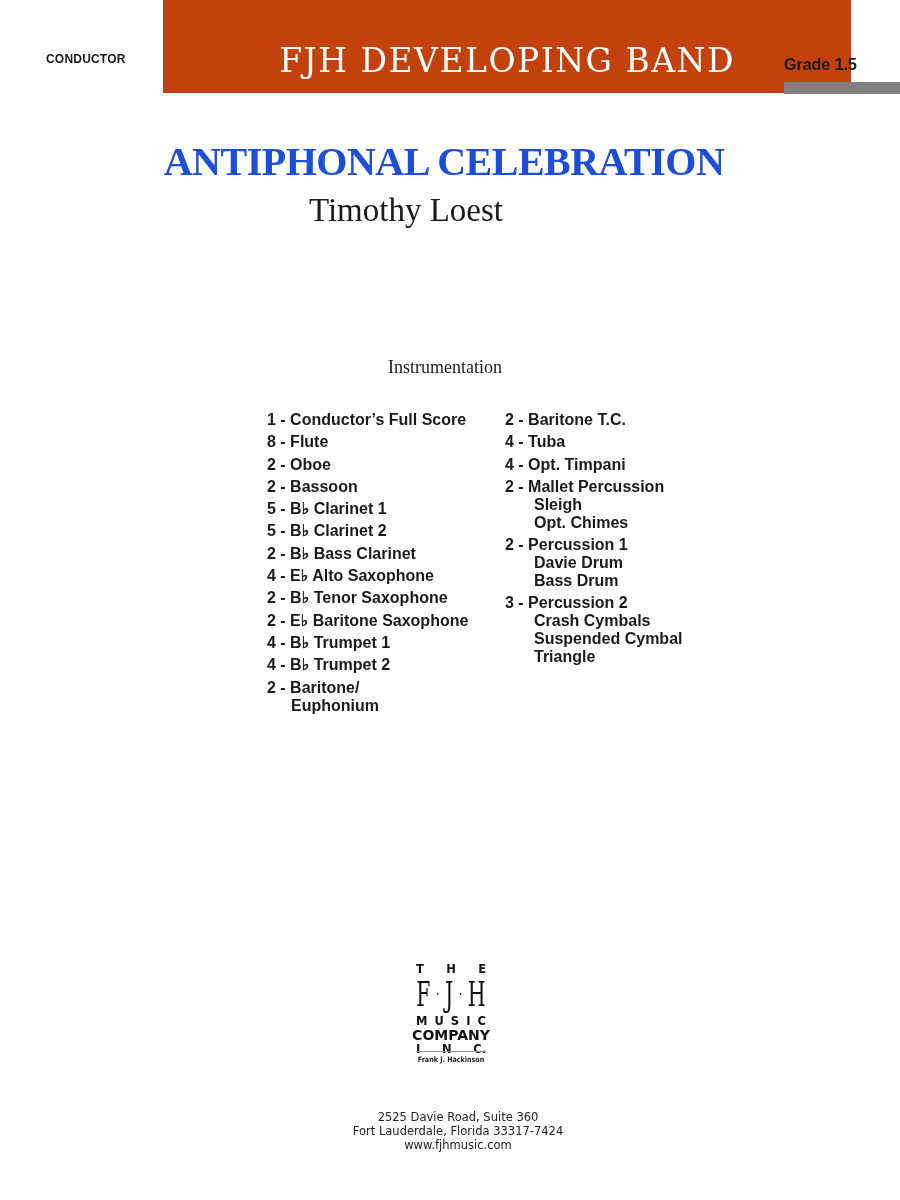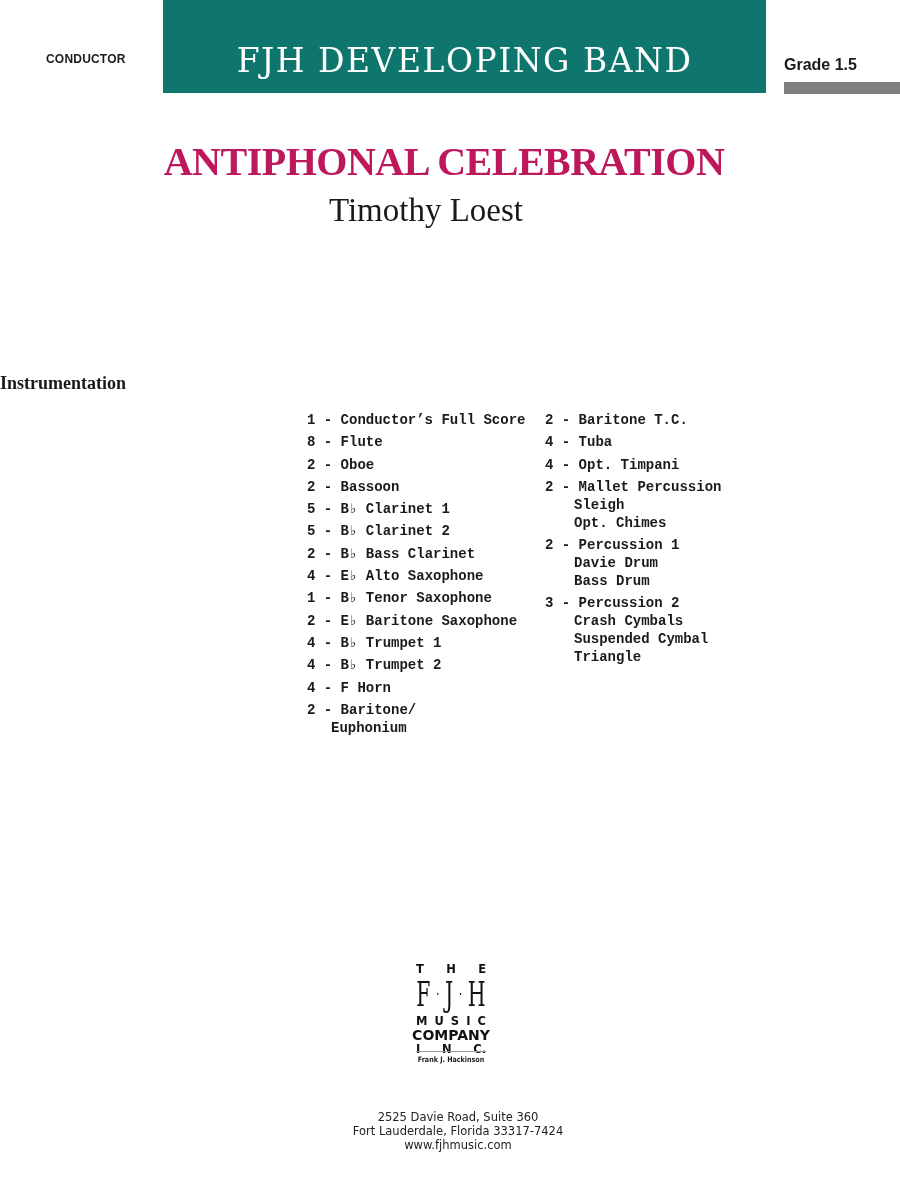--- a/index.html
+++ b/index.html
@@ -9,50 +9,50 @@
       font-family: "Liberation Serif", serif;
     }
     .abs { position: absolute; }
 
     
     .part-label {
       left: 46px; top: 52px; font-family: "Liberation Sans", sans-serif;
       font-weight: bold; font-size: 12px; letter-spacing: 0.2px; color: #1a1a1a;
     }
     .series-bar {
-      left: 163px; top: 0; width: 603px; height: 93px; background: #0f766e;
+      left: 163px; top: 0; width: 688px; height: 93px; background: #c2410c;
       display: flex; align-items: center; justify-content: center;
     }
     .series-title {
       color: #ffffff; font-family: "DejaVu Serif", serif; font-size: 33px;
       letter-spacing: 1.5px; margin-top: 28px; font-weight: normal;
     }
     .grade-label {
       left: 784px; top: 56px; font-family: "Liberation Sans", sans-serif;
       font-weight: bold; font-size: 16px; color: #1a1a1a;
     }
     .grade-bar { left: 784px; top: 82px; width: 116px; height: 12px; background: #808080; }
 
     
     .piece-title {
       left: 0; width: 888px; top: 138px; text-align: center;
       font-family: "Liberation Serif", serif; font-weight: bold;
-      font-size: 40px; letter-spacing: -0.5px; color: #be185d;
+      font-size: 40px; letter-spacing: -0.5px; color: #1d4ed8;
     }
     .composer {
       left: 0; width: 812px; top: 192px; text-align: center;
-      font-family: "Liberation Serif", serif; font-size: 33px; color: #1a1a1a; padding-left: 20px;
+      font-family: "Liberation Serif", serif; font-size: 33px; color: #1a1a1a;
     }
 
     
     .instr-heading {
-      left: 0; width: 890px; top: 373px; text-align: left;
-      font-family: "Liberation Serif", serif; font-weight: bold; font-size: 18px;
-    }
-    .col { top: 411px; font-family: Liberation Mono, monospace; font-weight: bold; font-size: 14px; margin-left: 40px; }
+      left: 0; width: 890px; top: 357px; text-align: center;
+      font-family: "Liberation Serif", serif; font-weight: normal; font-size: 18px;
+    }
+    .col { top: 411px; font-family: Liberation Sans, sans-serif; font-weight: bold; font-size: 16px; }
     .col-left { left: 267px; }
     .col-right { left: 505px; }
     .entry { margin: 0; }
     .line { height: 18px; line-height: 18px; white-space: nowrap; }
     .col-left .entry { height: 22.3px; }
     .col-left .entry.multi { height: auto; }
     .col-right .entry { margin-bottom: 4.3px; }
     .sub { padding-left: 29px; }
     .cont { padding-left: 24px; }
 
@@ -119,33 +119,30 @@
   <div class="entry">
       <div class="line">5 - B♭ Clarinet 2</div>
     </div>
   <div class="entry">
       <div class="line">2 - B♭ Bass Clarinet</div>
     </div>
   <div class="entry">
       <div class="line">4 - E♭ Alto Saxophone</div>
     </div>
   <div class="entry">
-      <div class="line">1 - B♭ Tenor Saxophone</div>
+      <div class="line">2 - B♭ Tenor Saxophone</div>
     </div>
   <div class="entry">
       <div class="line">2 - E♭ Baritone Saxophone</div>
     </div>
   <div class="entry">
       <div class="line">4 - B♭ Trumpet 1</div>
     </div>
   <div class="entry">
       <div class="line">4 - B♭ Trumpet 2</div>
-    </div>
-  <div class="entry">
-      <div class="line">4 - F Horn</div>
     </div>
   <div class="entry multi">
     <div class="line">2 - Baritone/</div>
     <div class="line cont">Euphonium</div>
   </div>
 </div>
 
 <div class="abs col col-right">
   <div class="entry">
       <div class="line">2 - Baritone T.C.</div>

